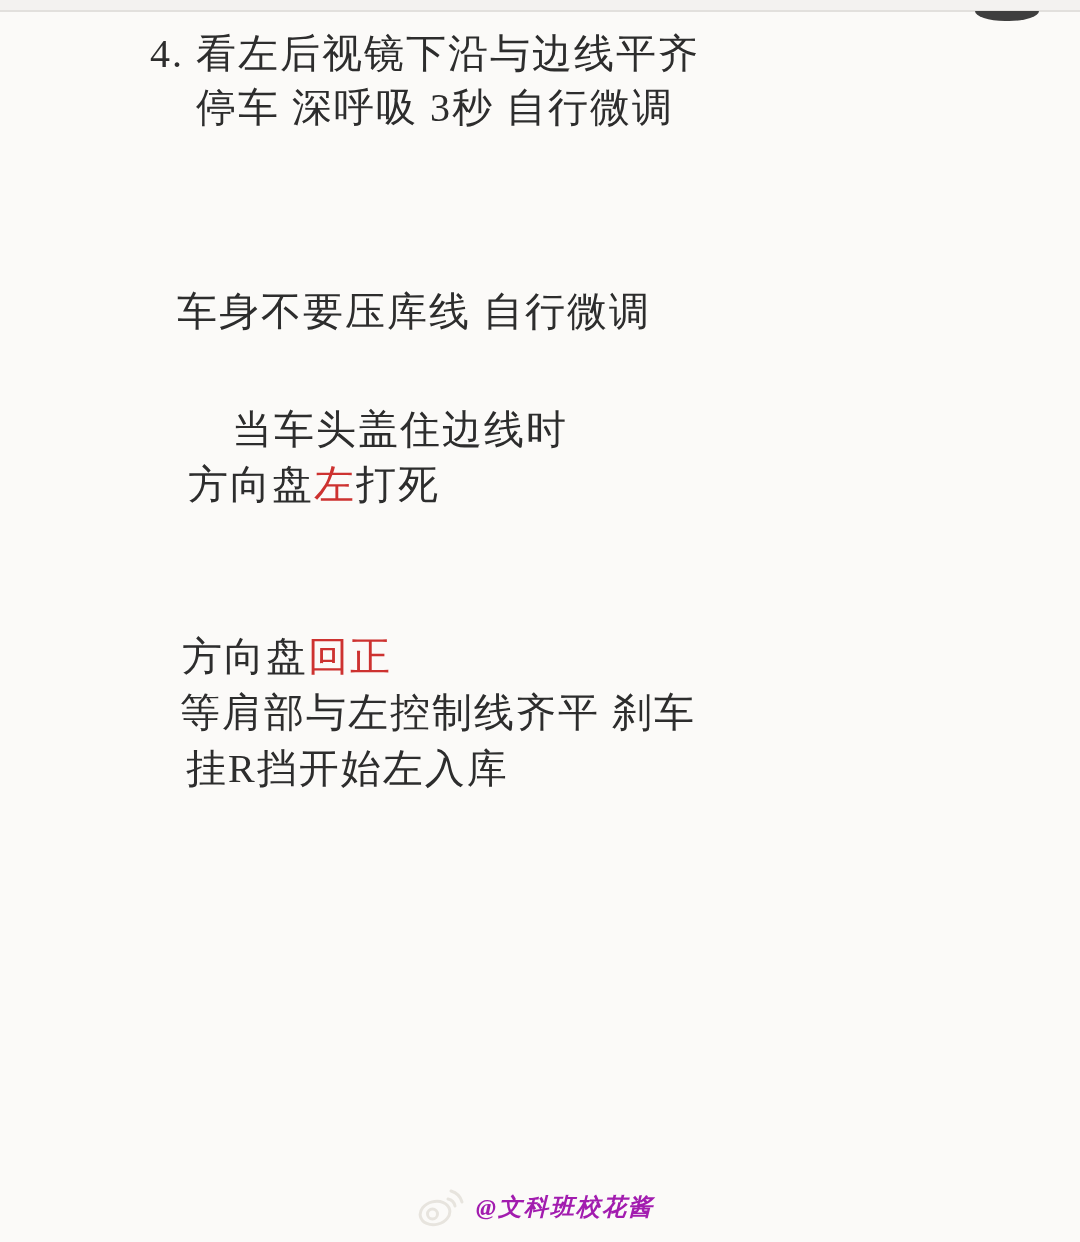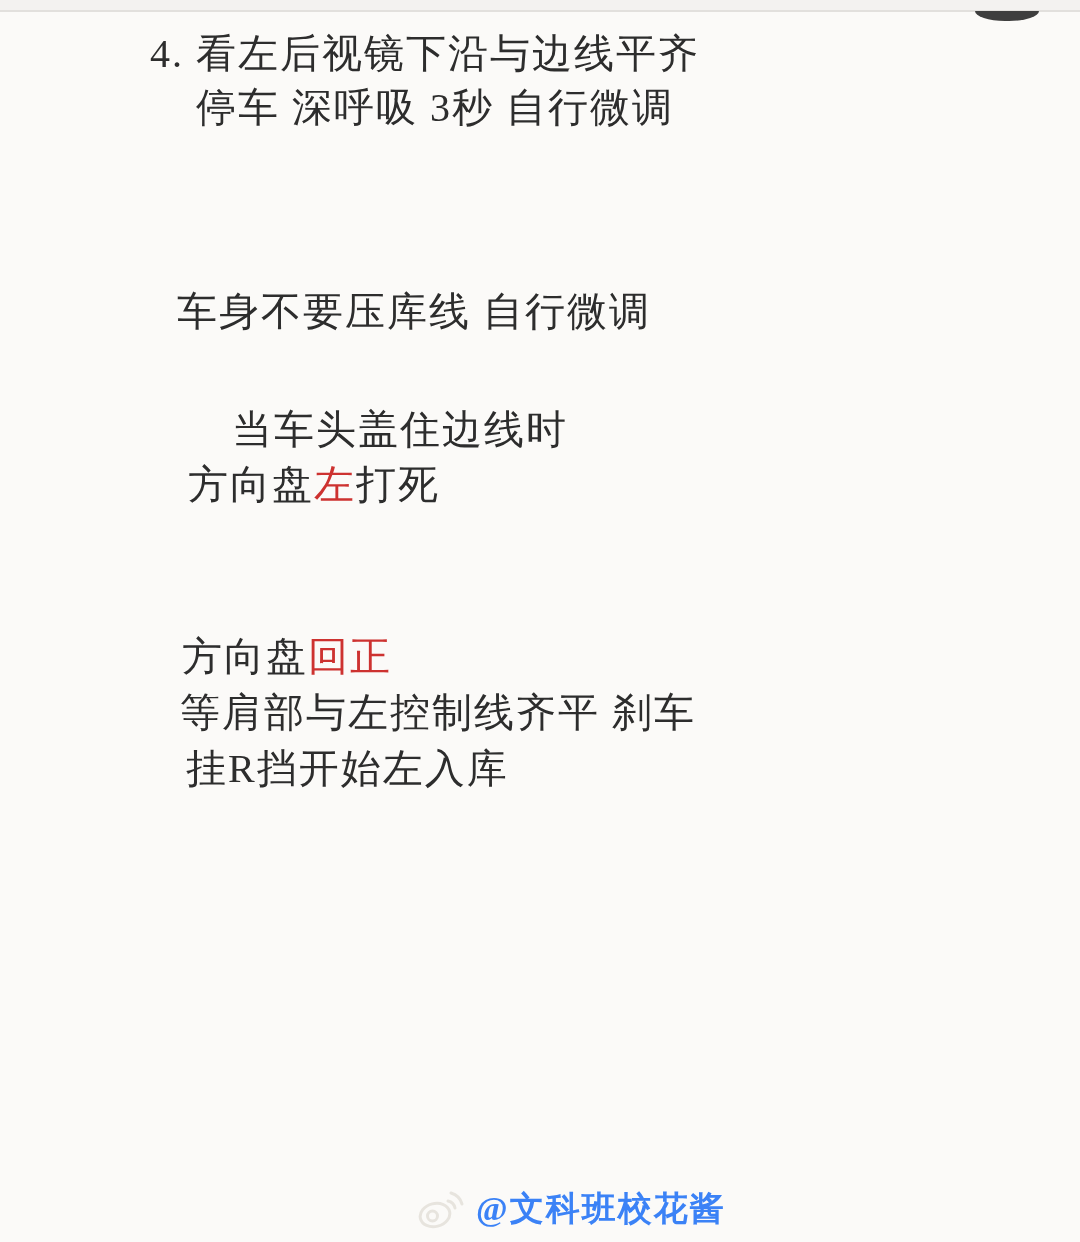--- a/index.html
+++ b/index.html
@@ -53,25 +53,26 @@
   .l8  { top: 629px; left: 182px; }
   .l9  { top: 685px; left: 180px; }
   .l10 { top: 741px; left: 186px; }
   .l11 { top: 797px; left: 188px; }
   .watermark {
     position: absolute;
     left: 418px; top: 1186px;
     display: flex;
     align-items: center;
     gap: 10px;
-    color: #3b82f6;
-    font-size: 34px;
+    color: #a21caf;
+    font-size: 24px;
     font-weight: bold;
     letter-spacing: 2px;
     white-space: nowrap;
+    font-style: italic;
   }
   .watermark svg { display: block; }
 </style>
 </head>
 <body>
 
 <div class="page">
 
   <div class="top-strip"></div>
   <div class="divider"></div>

